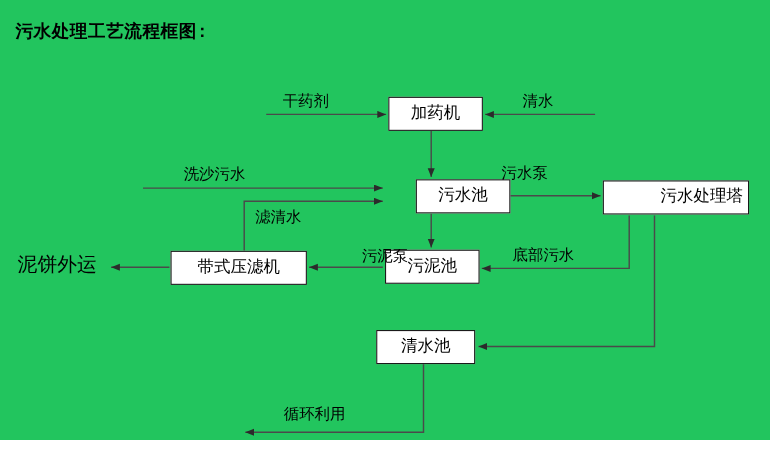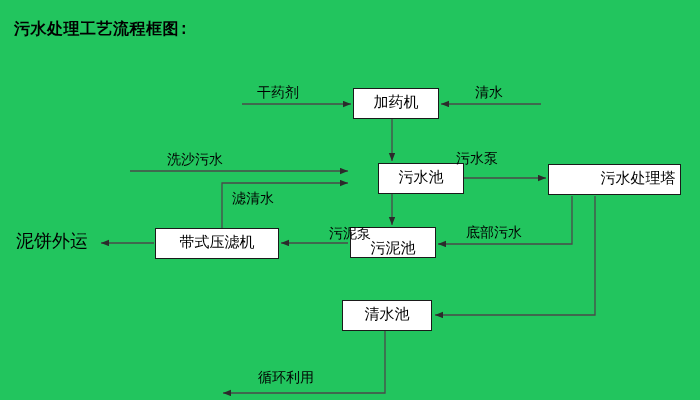--- a/index.html
+++ b/index.html
@@ -110,21 +110,21 @@
   </div>
 
   <div class="node" style="left:350px; top:163px; width:86px; height:31px;margin-left:28px;">
     <span>污水池</span>
   </div>
 
   <div class="node" style="left:548px; top:164px; width:133px; height:31px;padding-left:47px;">
     <span>污水处理塔</span>
   </div>
 
-  <div class="node" style="left:350px; top:227px; width:86px; height:31px;align-items:flex-end;">
+  <div class="node" style="left:350px; top:227px; width:86px; height:31px;">
     <span>污泥池</span>
   </div>
 
   <div class="node" style="left:155px; top:228px; width:124px; height:31px;">
     <span>带式压滤机</span>
   </div>
 
   <div class="node" style="left:342px; top:300px; width:90px; height:31px;">
     <span>清水池</span>
   </div>

